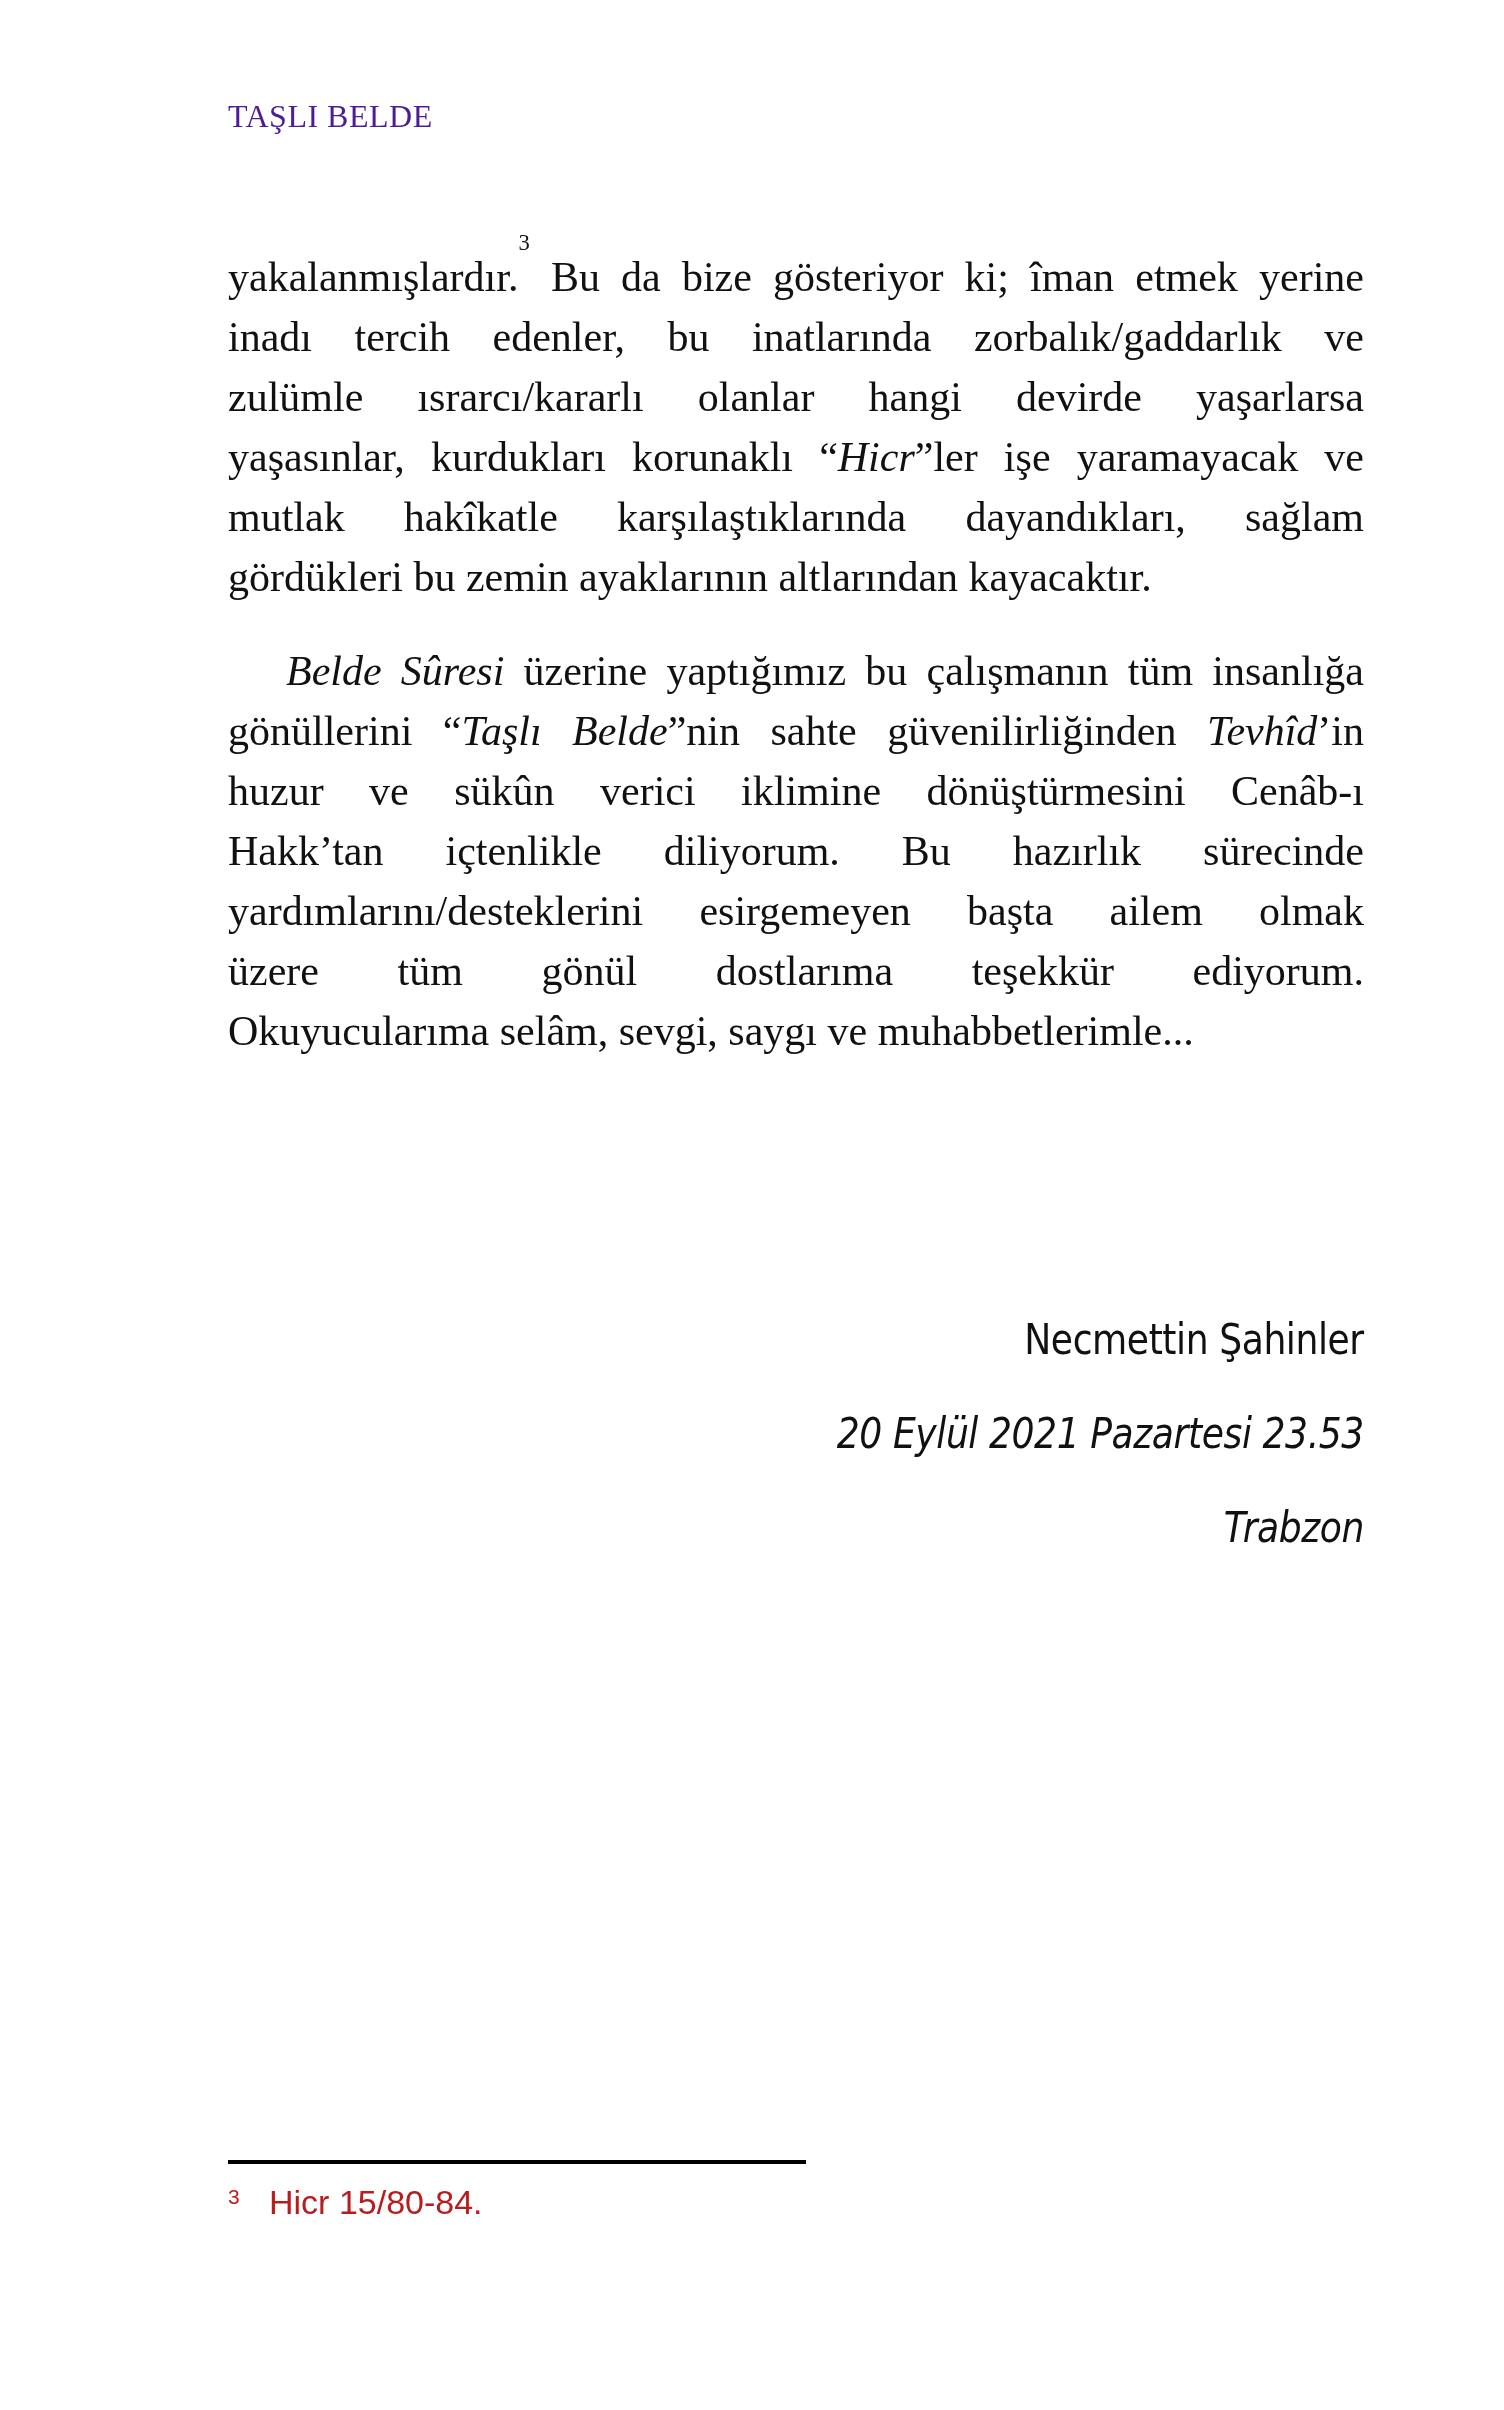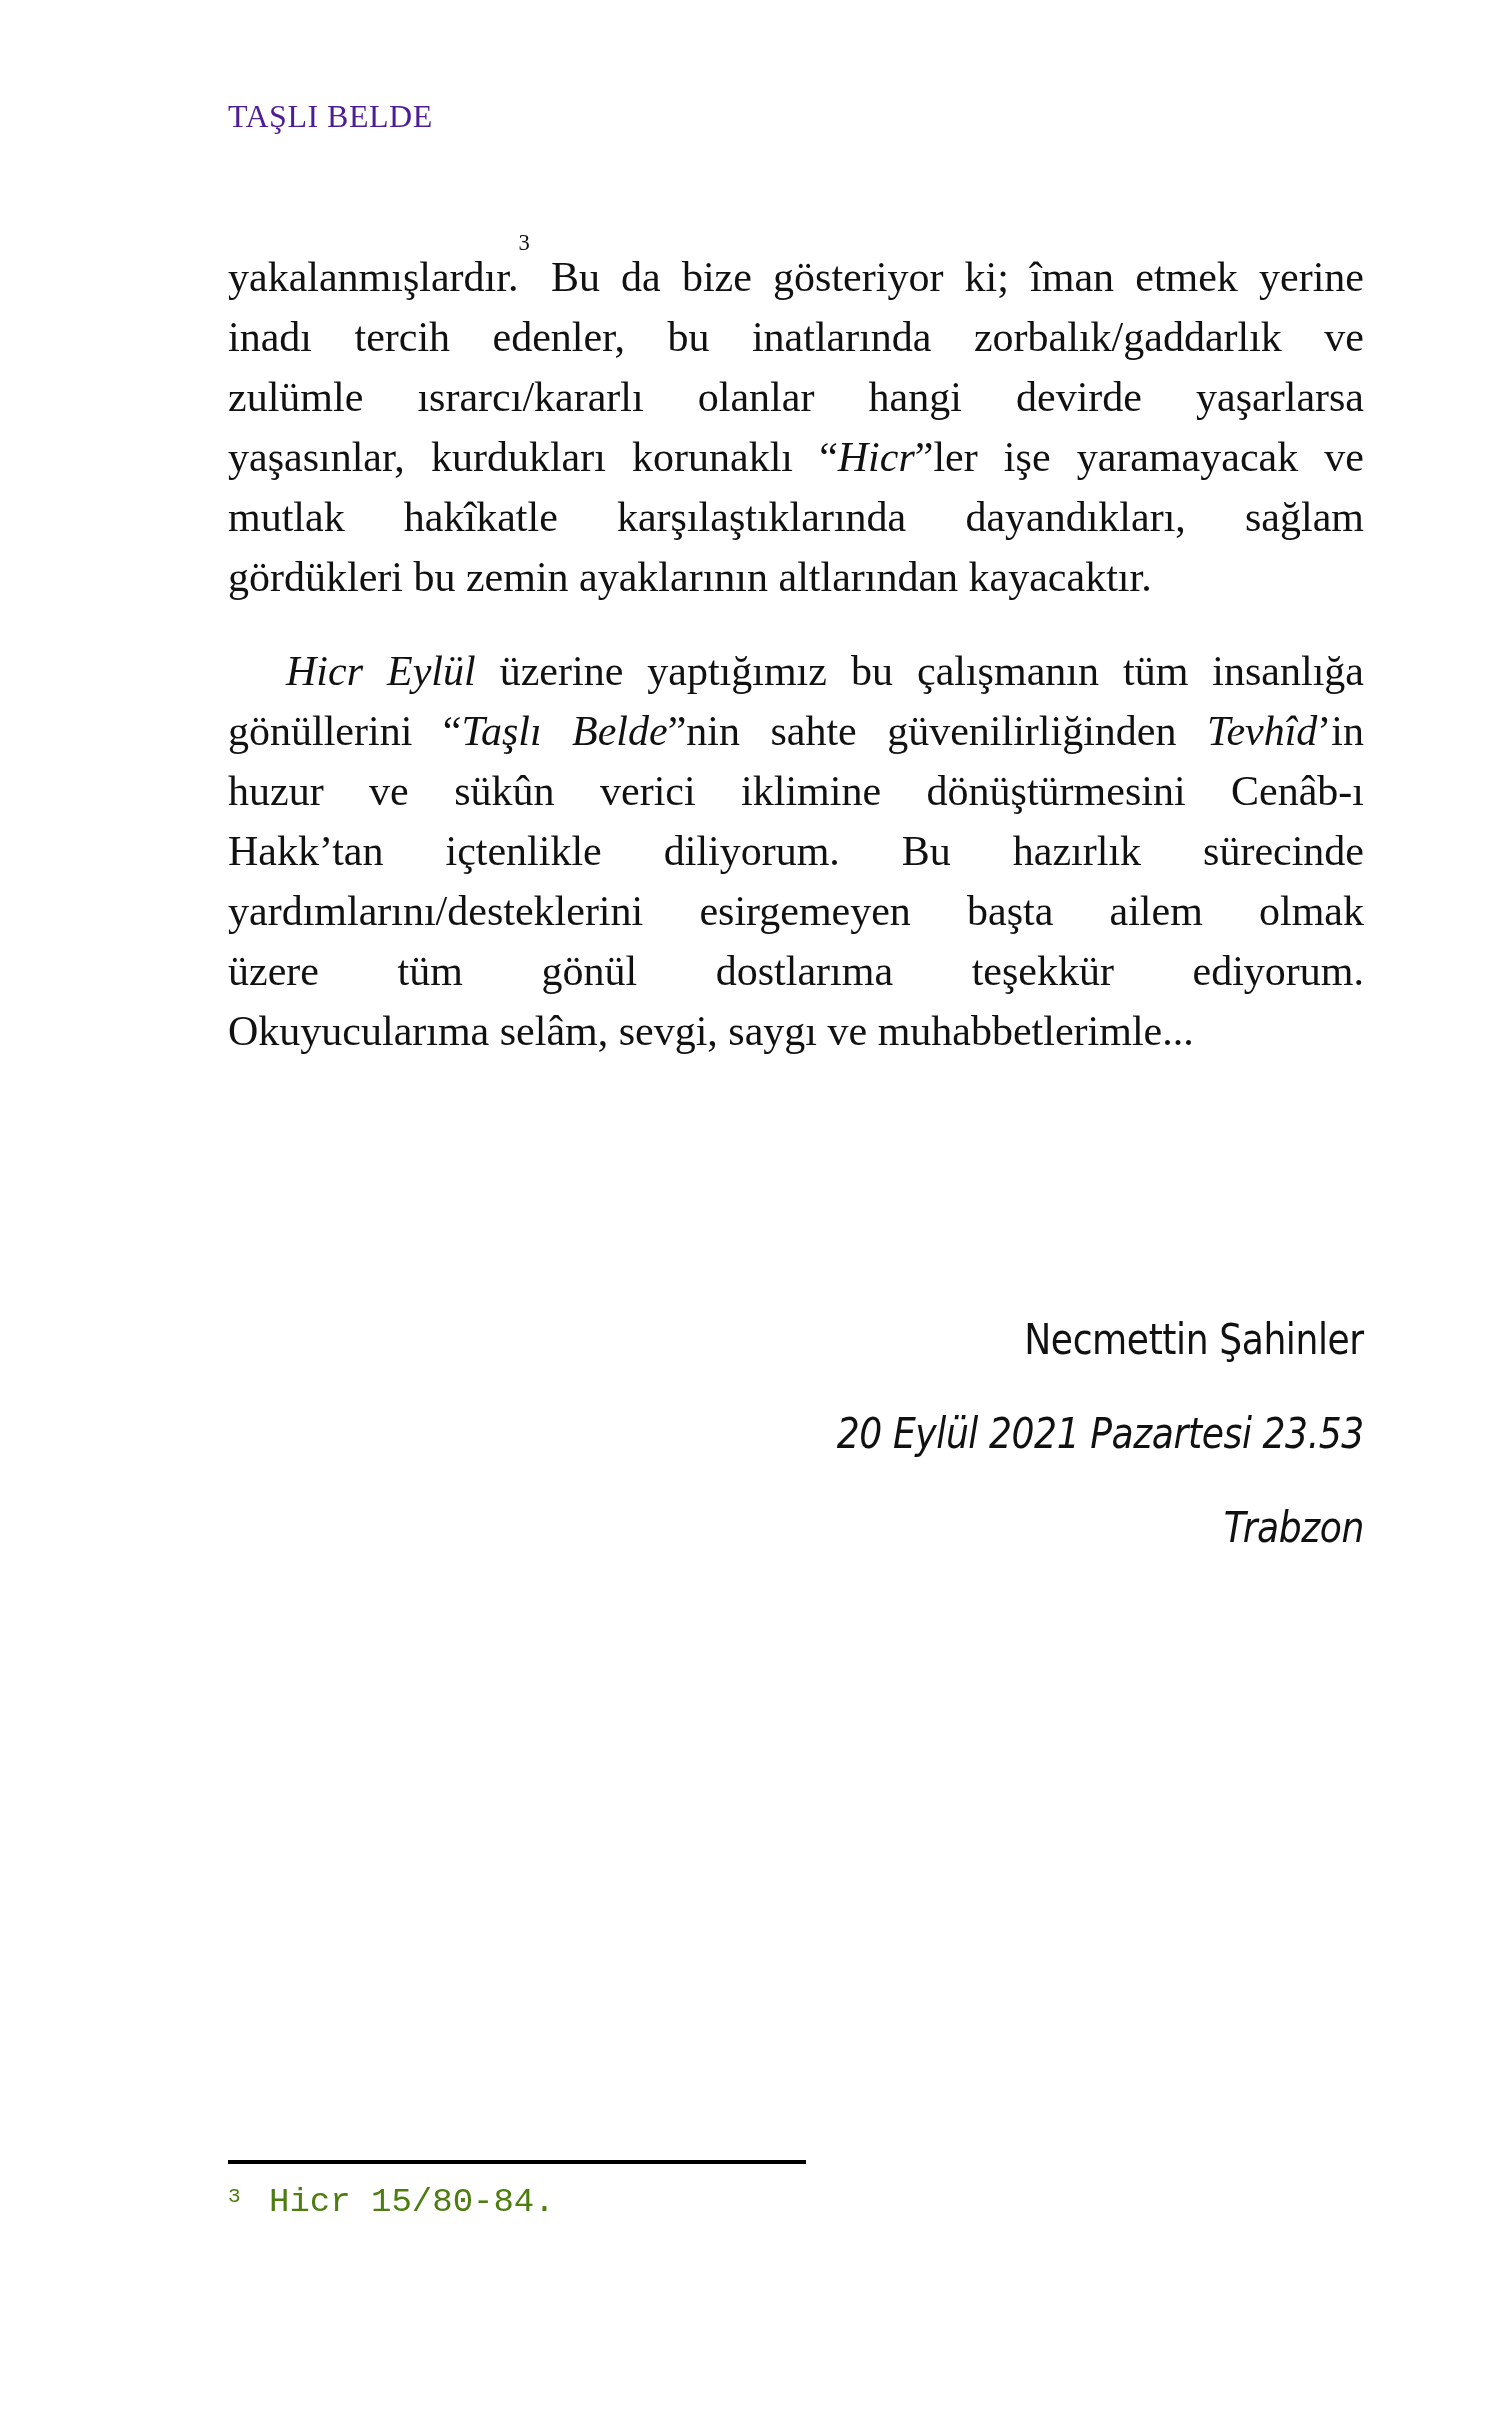--- a/index.html
+++ b/index.html
@@ -82,23 +82,23 @@
       left: 228px;
       top: 2160px;
       width: 578px;
       height: 3.8px;
       background: #000000;
     }
     .footnote {
       position: absolute;
       left: 228px;
       top: 2183px;
-      font-family: Liberation Mono, monospace;
+      font-family: Liberation Sans, sans-serif;
       font-size: 34px;
-      color: #4d7c0f;
+      color: #b91c1c;
     }
     .footnote .fn-num {
       font-size: 21px;
       vertical-align: top;
       position: relative;
       top: 1.9px;
       display: inline-block;
       width: 41px;
     }
   </style>
@@ -110,21 +110,21 @@
 <div class="body-text">
   <p class="para">
       <span class="line">yakalanmışlardır.<sup class="fn-ref">3</sup> Bu da bize gösteriyor ki; îman etmek yerine</span>
       <span class="line">inadı tercih edenler, bu inatlarında zorbalık/gaddarlık ve</span>
       <span class="line">zulümle ısrarcı/kararlı olanlar hangi devirde yaşarlarsa</span>
       <span class="line">yaşasınlar, kurdukları korunaklı “<em>Hicr</em>”ler işe yaramayacak ve</span>
       <span class="line">mutlak hakîkatle karşılaştıklarında dayandıkları, sağlam</span>
       <span class="line last">gördükleri bu zemin ayaklarının altlarından kayacaktır.</span>
     </p>
   <p class="para">
-      <span class="line indent"><em>Hicr Eylül</em> üzerine yaptığımız bu çalışmanın tüm insanlığa</span>
+      <span class="line indent"><em>Belde Sûresi</em> üzerine yaptığımız bu çalışmanın tüm insanlığa</span>
       <span class="line">gönüllerini “<em>Taşlı Belde</em>”nin sahte güvenilirliğinden <em>Tevhîd</em>’in</span>
       <span class="line">huzur ve sükûn verici iklimine dönüştürmesini Cenâb-ı</span>
       <span class="line">Hakk’tan içtenlikle diliyorum. Bu hazırlık sürecinde</span>
       <span class="line">yardımlarını/desteklerini esirgemeyen başta ailem olmak</span>
       <span class="line">üzere tüm gönül dostlarıma teşekkür ediyorum.</span>
       <span class="line last">Okuyucularıma selâm, sevgi, saygı ve muhabbetlerimle...</span>
     </p>
 </div>
 
 <div class="signature sig-name">Necmettin Şahinler</div>

